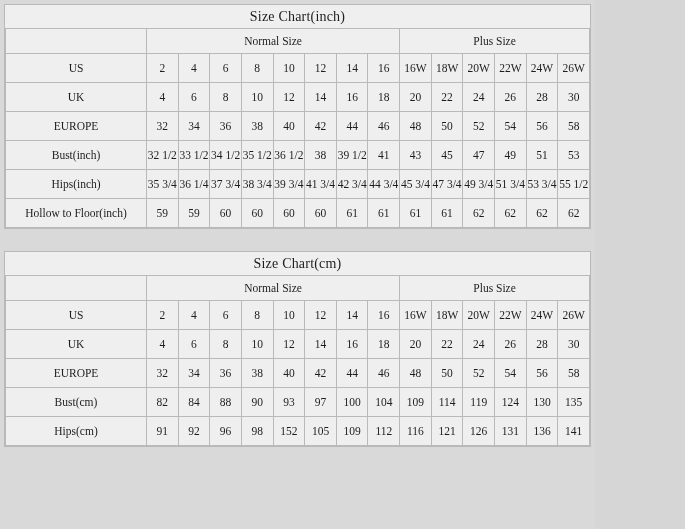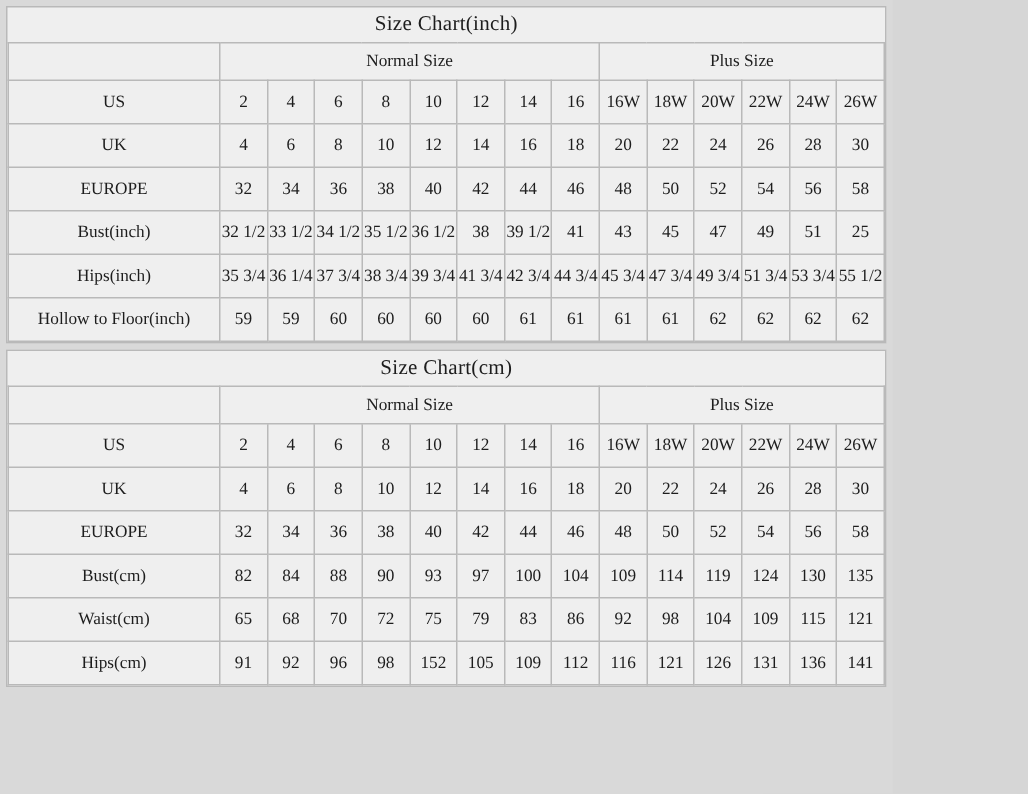--- a/index.html
+++ b/index.html
@@ -15,21 +15,21 @@
     overflow: hidden;
   }
   .sheet {
     width: 595px;
     height: 529px;
     background: #d9d9d9;
     box-sizing: border-box;
     padding: 4px 4px 0 4px;
     display: flex;
     flex-direction: column;
-    gap: 4px;
+    gap: 22px;
     position: relative;
   }
   .chart-block {
     background: #efefef;
     border: 1px solid #b9b9b9;
     box-sizing: border-box;
   }
   .chart-title {
     text-align: center;
     font-size: 14px;
@@ -160,21 +160,21 @@
           <td>35 1/2</td>
           <td>36 1/2</td>
           <td>38</td>
           <td>39 1/2</td>
           <td>41</td>
           <td>43</td>
           <td>45</td>
           <td>47</td>
           <td>49</td>
           <td>51</td>
-          <td>25</td>
+          <td>53</td>
         </tr>
 
 
         <tr>
           <td class="rowhead">Hips(inch)</td>
           <td>35 3/4</td>
           <td>36 1/4</td>
           <td>37 3/4</td>
           <td>38 3/4</td>
           <td>39 3/4</td>
@@ -285,37 +285,20 @@
           <td>100</td>
           <td>104</td>
           <td>109</td>
           <td>114</td>
           <td>119</td>
           <td>124</td>
           <td>130</td>
           <td>135</td>
         </tr>
 
-        <tr>
-          <td class="rowhead">Waist(cm)</td>
-          <td>65</td>
-          <td>68</td>
-          <td>70</td>
-          <td>72</td>
-          <td>75</td>
-          <td>79</td>
-          <td>83</td>
-          <td>86</td>
-          <td>92</td>
-          <td>98</td>
-          <td>104</td>
-          <td>109</td>
-          <td>115</td>
-          <td>121</td>
-        </tr>
 
         <tr>
           <td class="rowhead">Hips(cm)</td>
           <td>91</td>
           <td>92</td>
           <td>96</td>
           <td>98</td>
           <td>152</td>
           <td>105</td>
           <td>109</td>

